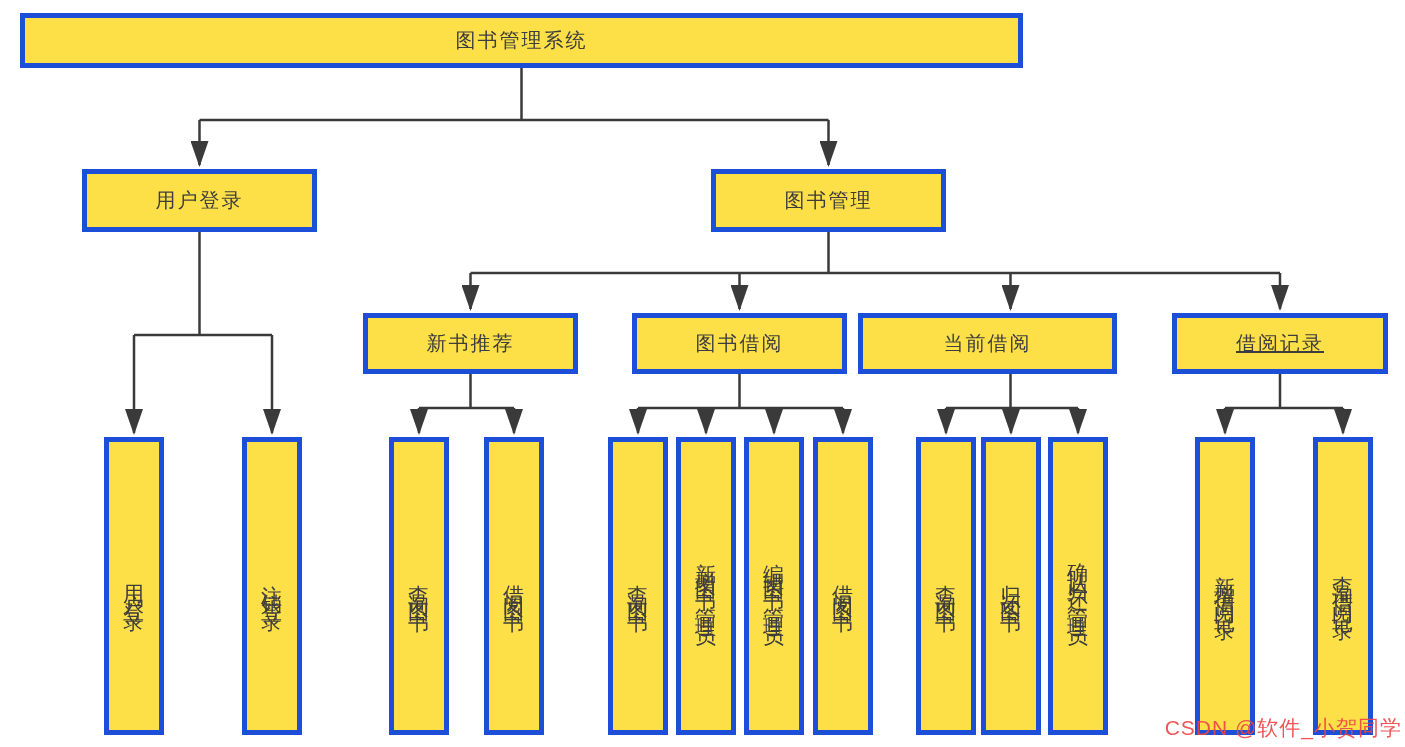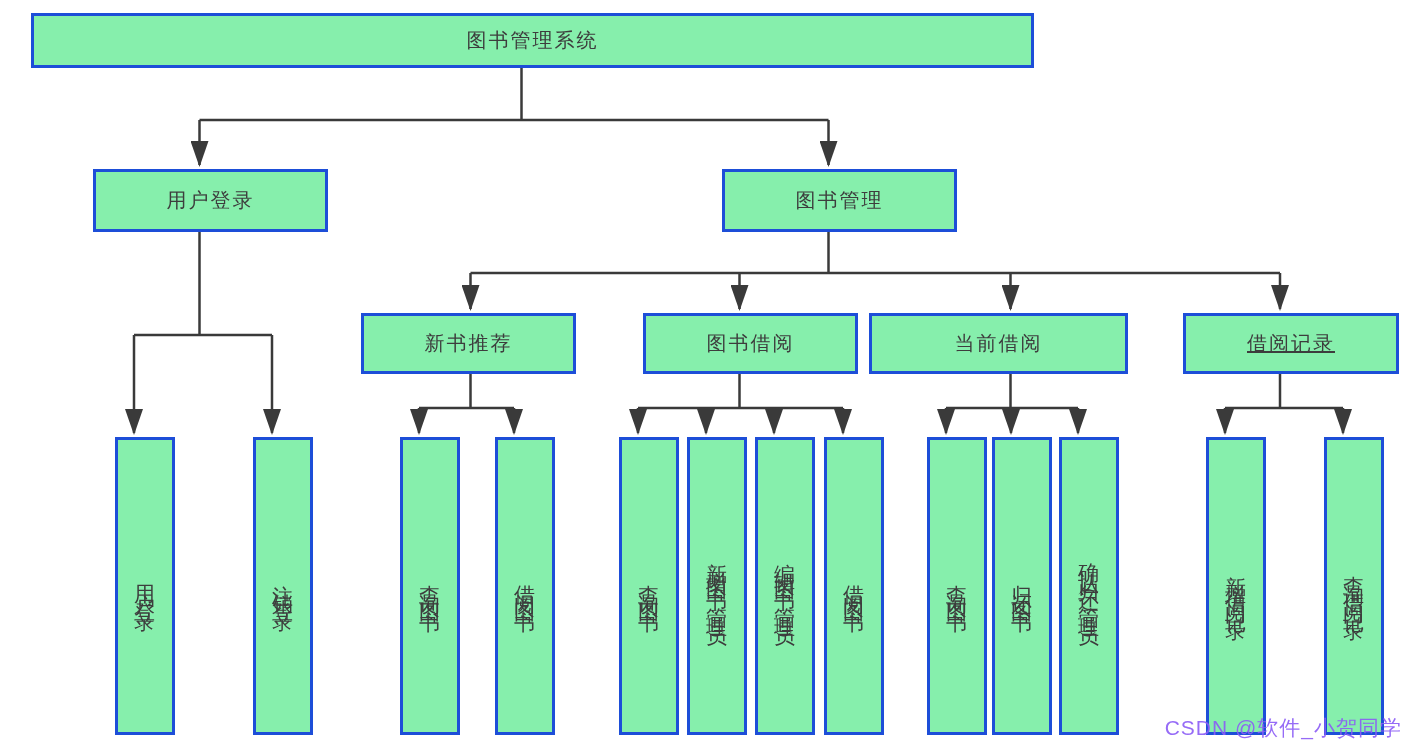--- a/index.html
+++ b/index.html
@@ -22,47 +22,46 @@
   }
   .edge {
     stroke: #3a3a3a;
     stroke-width: 2.5;
     fill: none;
   }
   .arr { marker-end: url(#arrowhead); }
   .node {
     position: absolute;
     box-sizing: border-box;
-    border: 3px solid #1d4ed8;
-    background: #86efac;
+    border: 5px solid #1d4ed8;
+    background: #fde047;
     display: flex;
     align-items: center;
     justify-content: center;
     color: #3d3d3d;
-    margin-left: 11px;
   }
   .hnode {
     font-size: 20px;
     letter-spacing: 2px;
   }
   .vnode span {
     writing-mode: vertical-rl;
     text-orientation: mixed;
     font-size: 21px;
     letter-spacing: 9px;
     line-height: 1;
     white-space: nowrap;
   }
   .watermark {
     position: absolute;
     right: 3px;
     top: 714px;
     font-size: 21px;
     letter-spacing: 1px;
-    color: #8b5cf6;
+    color: #ef4444;
     opacity: 0.9;
     z-index: 5;
     white-space: nowrap;
   }
 </style>
 </head>
 <body>
 
 <div class="stage">
 
@@ -118,21 +117,21 @@
     <span>图书管理系统</span>
   </div>
 
   <div class="node hnode" style="left:82px; top:169px; width:235px; height:63px;">
     <span>用户登录</span>
   </div>
   <div class="node hnode" style="left:711px; top:169px; width:235px; height:63px;align-items:center;">
     <span>图书管理</span>
   </div>
 
-  <div class="node hnode" style="left:350px; top:313px; width:215px; height:61px;">
+  <div class="node hnode" style="left:363px; top:313px; width:215px; height:61px;">
     <span>新书推荐</span>
   </div>
   <div class="node hnode" style="left:632px; top:313px; width:215px; height:61px;align-items:center;">
     <span>图书借阅</span>
   </div>
   <div class="node hnode" style="left:858px; top:313px; width:259px; height:61px;">
     <span>当前借阅</span>
   </div>
   <div class="node hnode" style="left:1172px; top:313px; width:216px; height:61px;text-decoration:underline;">
     <span>借阅记录</span>

